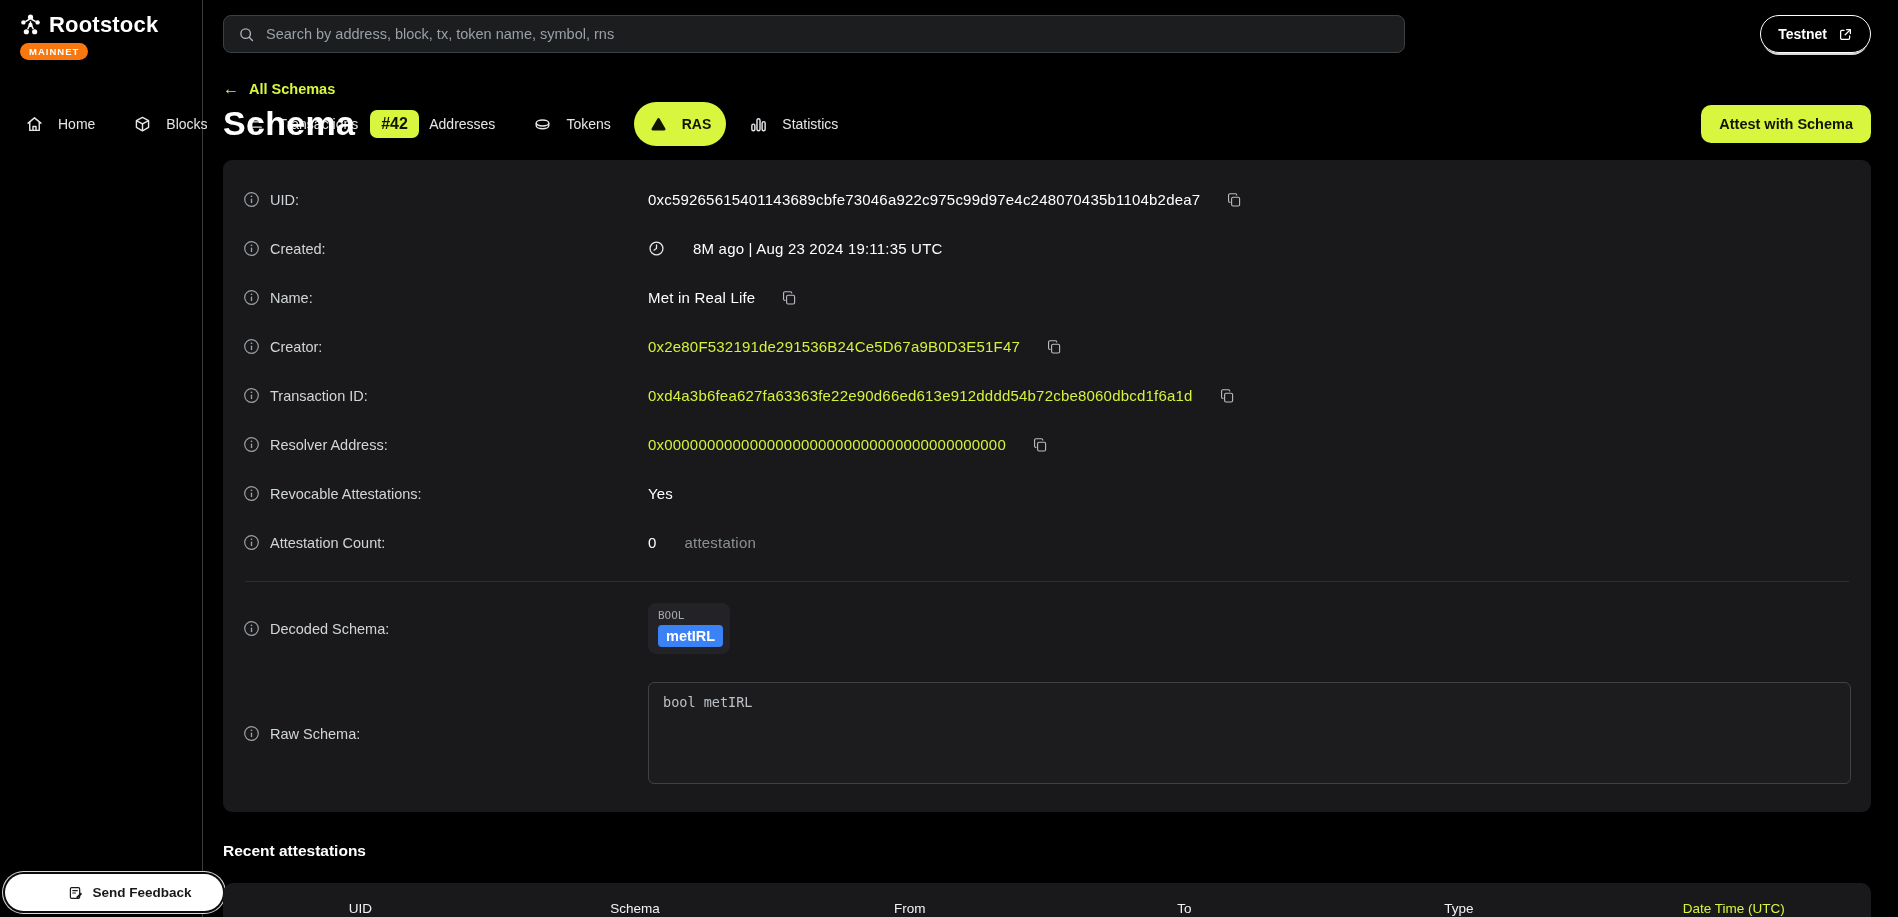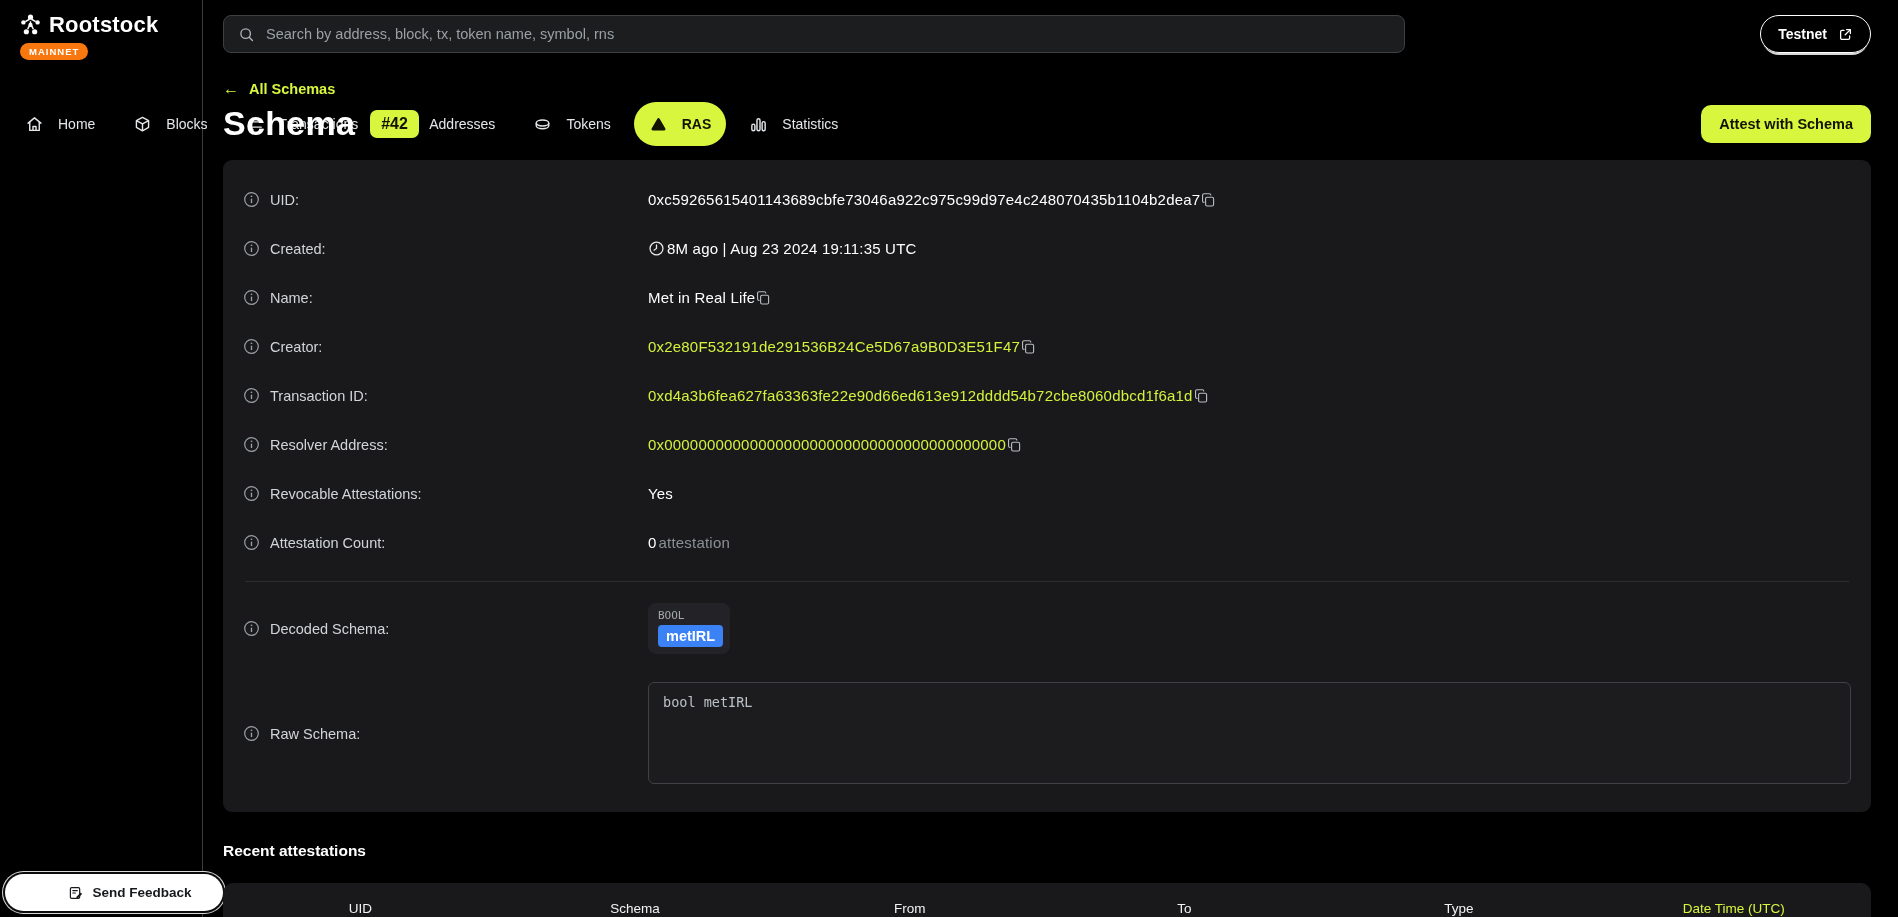--- a/index.html
+++ b/index.html
@@ -51,21 +51,21 @@
     font-weight:700; padding:5px 11px; border-radius:7px; }
   .attest-btn { margin-left:auto; height:38px; padding:0 18px; background:#d9f63e;
     color:#121400; border:none; border-radius:10px; font-size:14.5px; font-weight:600;
     cursor:pointer; font-family:"Liberation Sans", sans-serif; }
 
   
   .card { margin-top:17px; background:#19191b; border-radius:9px; padding:15px 20px 28px; }
   .drow { display:grid; grid-template-columns:405px 1fr; align-items:center; min-height:49px; }
   .dlabel { display:flex; align-items:flex-end; gap:10px; color:#d2d5d8; font-size:14.5px; }
   .dlabel .iicon { color:#9aa0a5; display:flex; }
-  .dvalue { display:flex; align-items:center; gap:0; font-size:15px; font-weight:500;
+  .dvalue { display:flex; align-items:center; gap:26px; font-size:15px; font-weight:500;
     color:#fff; letter-spacing:.2px; }
   .dvalue.link { color:#d3f23c; }
   .copy { color:#b9bdc1; display:flex; cursor:pointer; }
   .clock { color:#e8e8e8; display:flex; margin-right:2px; }
   .unit { color:#8b9095; font-weight:400; margin-left:2px; }
   .divider { height:1px; background:#2d2d30; margin:14px 2px; }
 
   .drow.decoded { min-height:64px; align-items:center; }
   .schema-chip { background:#232327; border-radius:8px; padding:6px 7px 7px 10px;
     display:inline-block; }

